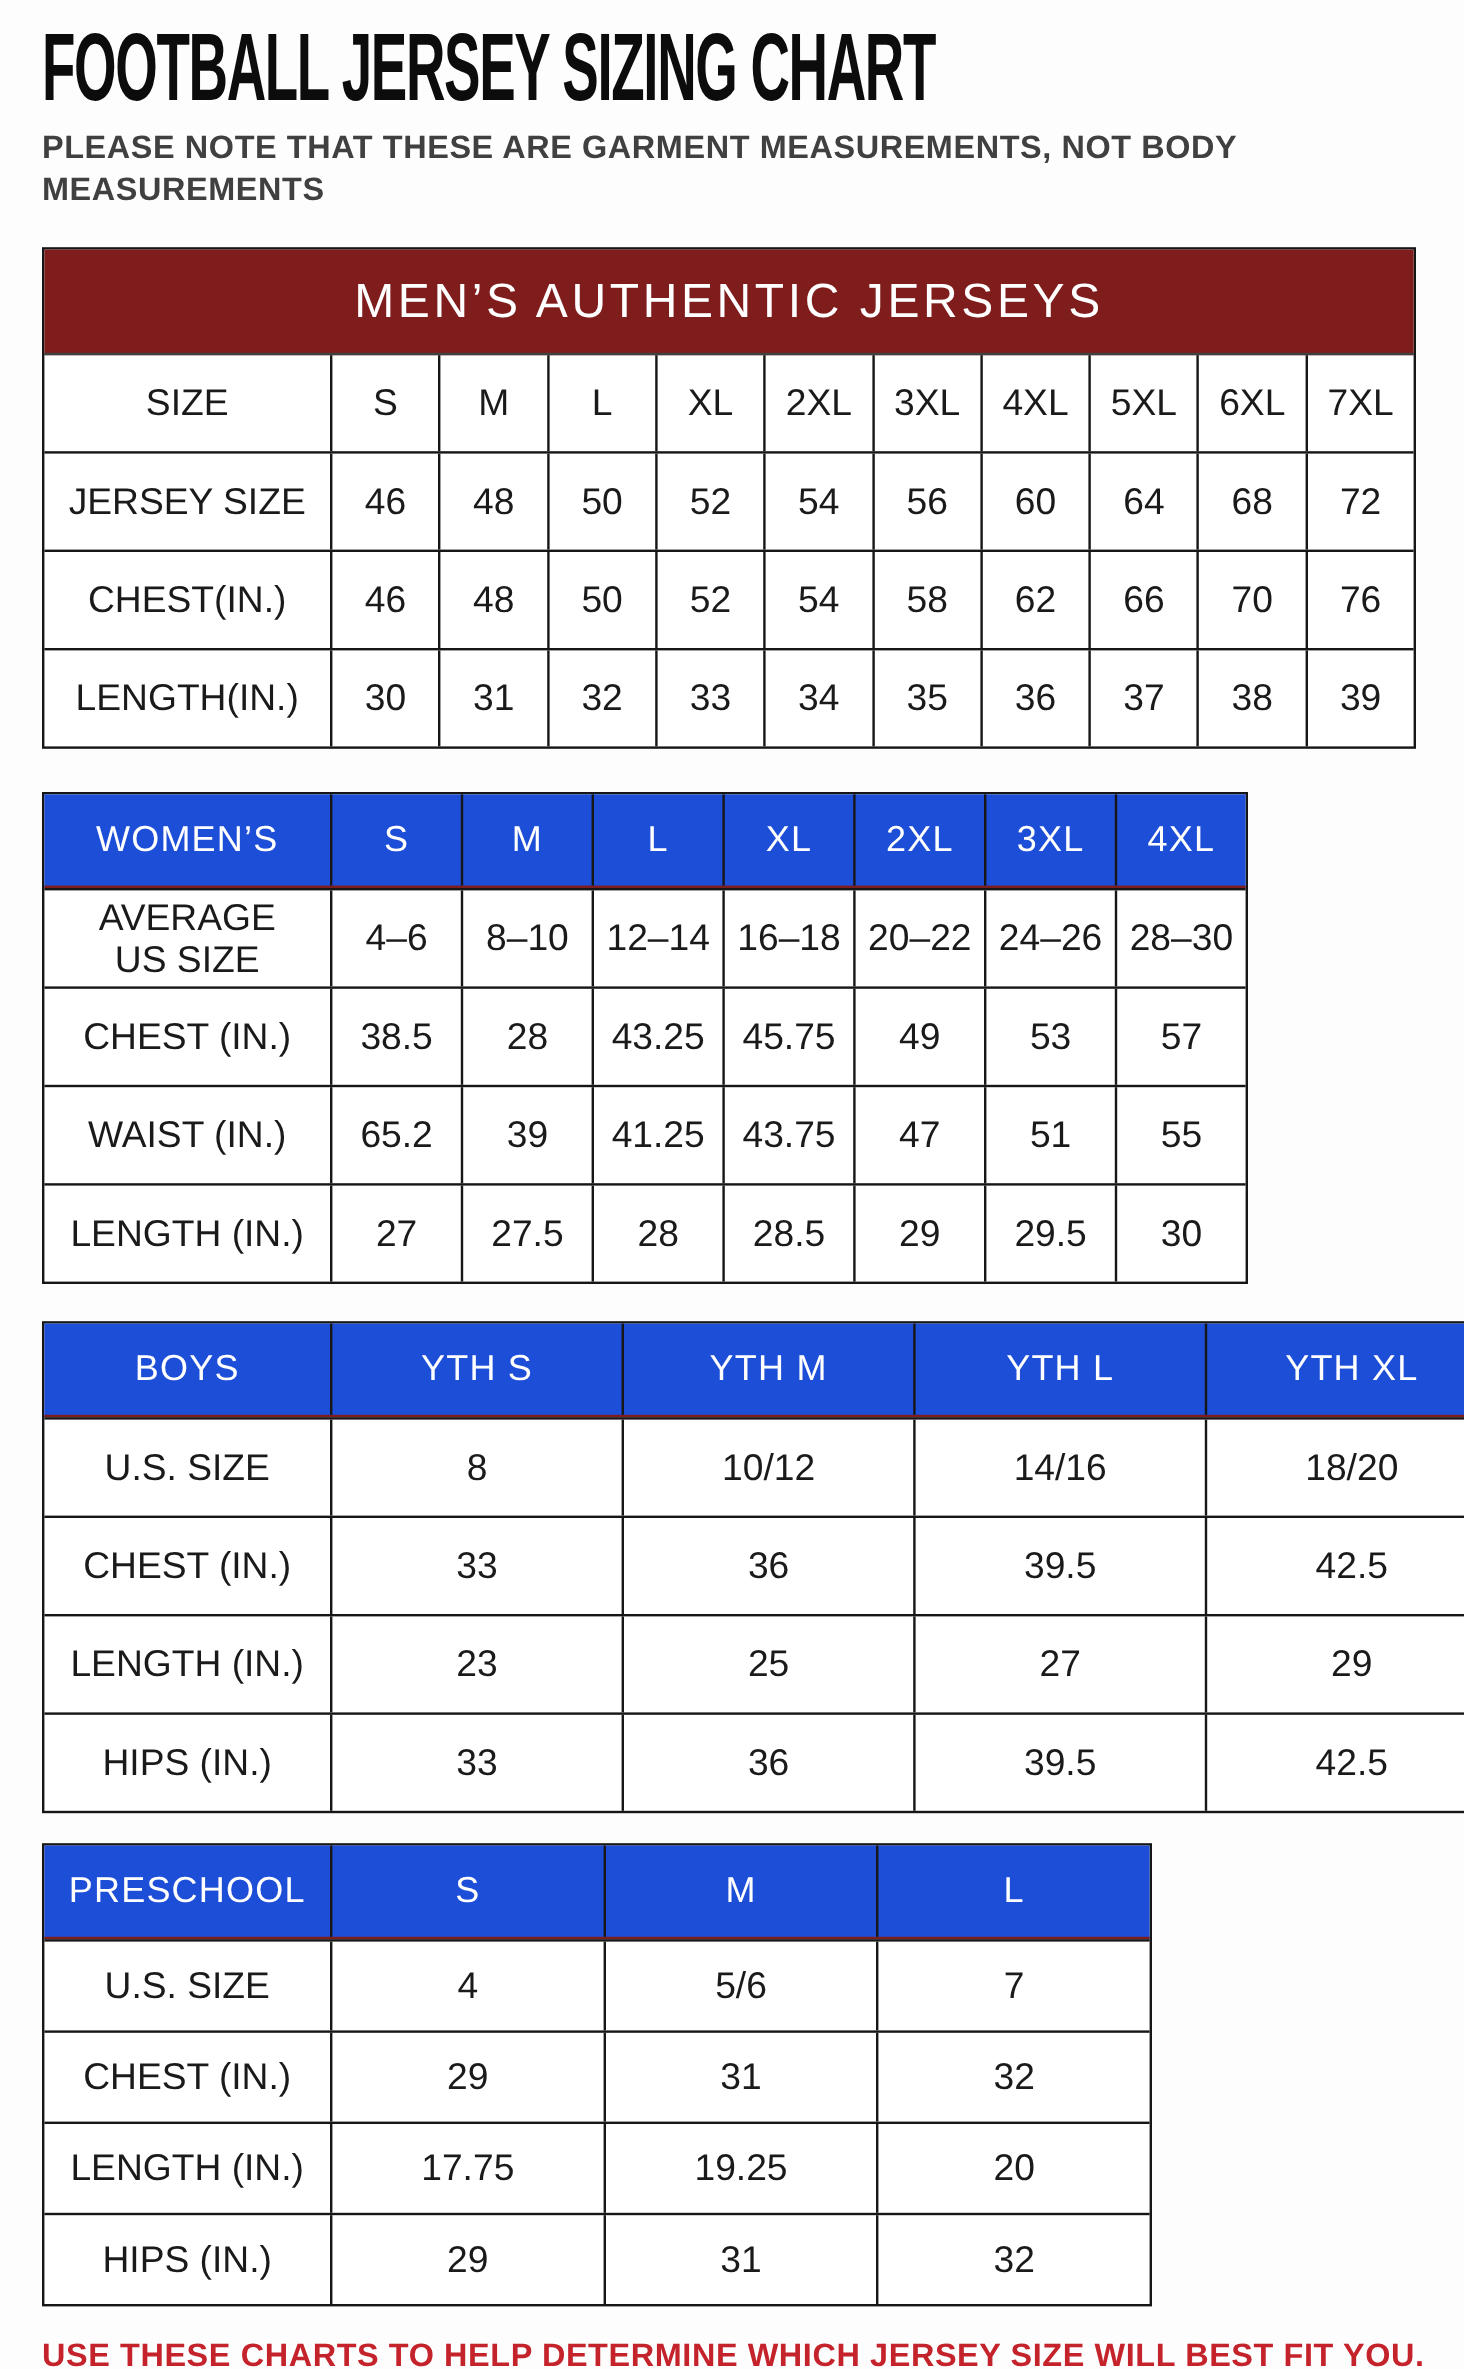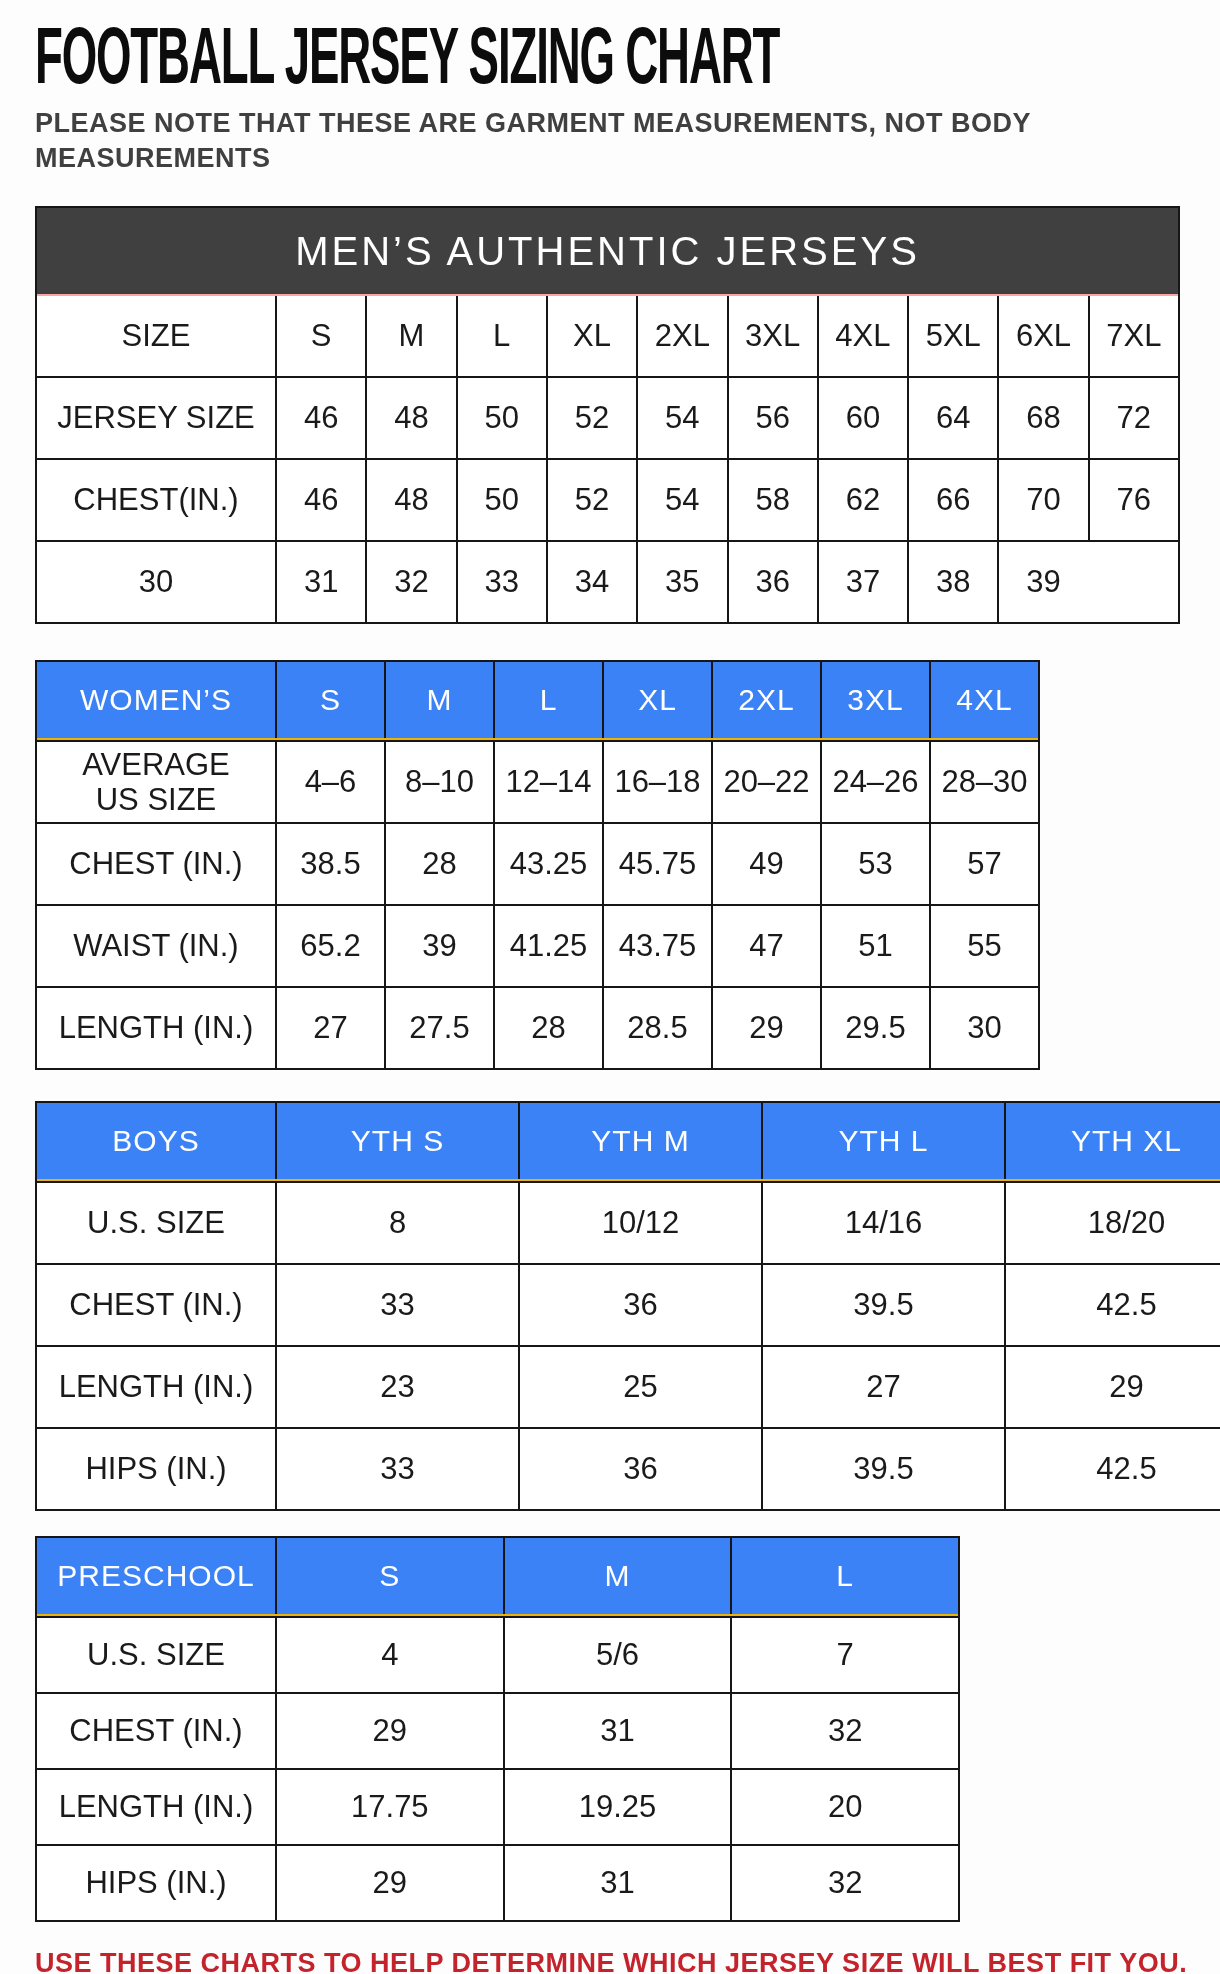--- a/index.html
+++ b/index.html
@@ -43,37 +43,37 @@
     box-sizing: border-box;
     background: #ffffff;
   }
   .sizing-table.mens      { width: 1145px; margin-top: 30px; }
   .sizing-table.womens    { width: 1005px; margin-top: 36px; }
   .sizing-table.boys      { width: 1214px; margin-top: 31px; }
   .sizing-table.preschool { width: 925px;  margin-top: 25px; }
 
   .banner {
     height: 86px;
-    background: #404040;
+    background: #7f1d1d;
     color: #ffffff;
     display: flex;
     align-items: center;
     justify-content: center;
     font-size: 40px;
     letter-spacing: 3px;
-    border-bottom: 2px solid #fca5a5;
+    border-bottom: 2px solid #404040;
   }
 
   .row { display: grid; }
   .row + .row { border-top: 2px solid #161616; }
 
   .header-row {
-    background: #3b82f6;
+    background: #1d4ed8;
     color: #ffffff;
-    border-bottom: 2px solid #eab308;
+    border-bottom: 2px solid #7f1d1d;
   }
   .header-row .cell { font-size: 30px; letter-spacing: 1px; min-height: 76px; }
 
   .cols-mens      { grid-template-columns: 238px repeat(10, 1fr); }
   .cols-womens    { grid-template-columns: 238px repeat(7, 1fr); }
   .cols-boys      { grid-template-columns: 238px repeat(4, 1fr); }
   .cols-preschool { grid-template-columns: 238px repeat(3, 1fr); }
 
   .cell {
     display: flex;
@@ -144,20 +144,21 @@
         <div class="cell">50</div>
         <div class="cell">52</div>
         <div class="cell">54</div>
         <div class="cell">58</div>
         <div class="cell">62</div>
         <div class="cell">66</div>
         <div class="cell">70</div>
         <div class="cell">76</div>
       </div>
     <div class="row cols-mens">
+        <div class="cell label-cell">LENGTH(IN.)</div>
         <div class="cell">30</div>
         <div class="cell">31</div>
         <div class="cell">32</div>
         <div class="cell">33</div>
         <div class="cell">34</div>
         <div class="cell">35</div>
         <div class="cell">36</div>
         <div class="cell">37</div>
         <div class="cell">38</div>
         <div class="cell">39</div>

